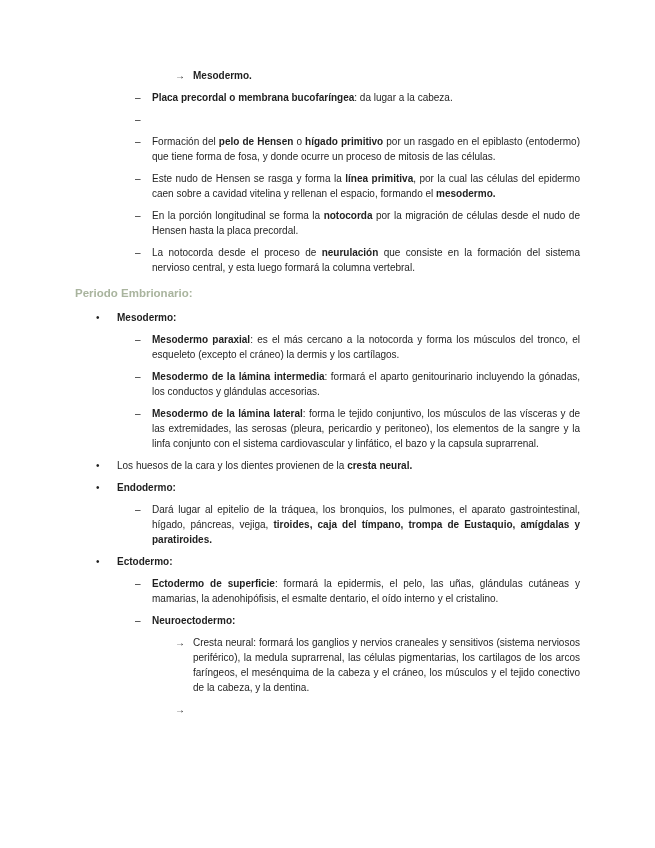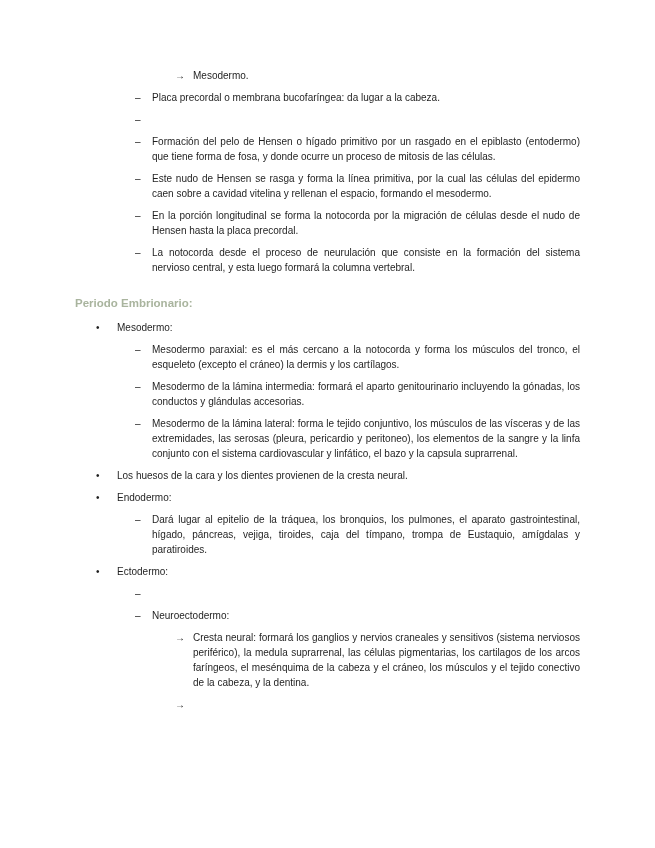--- a/index.html
+++ b/index.html
@@ -31,24 +31,24 @@
     flex: 0 0 auto;
     user-select: none;
   }
   .level-bullet .marker { width: 21px; }
   .level-dash   .marker { width: 17px; }
   .level-arrow  .marker { width: 18px; }
   .text {
     flex: 1 1 auto;
     text-align: justify;
   }
-  .text b { font-weight: normal; }
+  .text b { font-weight: bold; }
   .heading {
     display: block;
-    margin: 21px 0 9px 0;
+    margin: 11px 0 9px 0;
     font-size: 11.5px;
     line-height: 15px;
     font-weight: bold;
   }
 </style>
 </head>
 <body>
 
 <div class="page">
   <div id="doc">
@@ -107,20 +107,21 @@
       <div class="block level-dash">
         <span class="marker">–</span>
         <span class="text"><span>Dará lugar al epitelio de la tráquea, los bronquios, los pulmones, el aparato gastrointestinal, hígado, páncreas, vejiga, </span><b>tiroides, caja del tímpano, trompa de Eustaquio, amígdalas y paratiroides.</b></span>
       </div>
       <div class="block level-bullet">
         <span class="marker">•</span>
         <span class="text"><b>Ectodermo:</b></span>
       </div>
       <div class="block level-dash">
         <span class="marker">–</span>
+        <span class="text"><b>Ectodermo de superficie</b><span>: formará la epidermis, el pelo, las uñas, glándulas cutáneas y mamarias, la adenohipófisis, el esmalte dentario, el oído interno y el cristalino.</span></span>
       </div>
       <div class="block level-dash">
         <span class="marker">–</span>
         <span class="text"><b> Neuroectodermo:</b></span>
       </div>
       <div class="block level-arrow">
         <span class="marker">→</span>
         <span class="text"><span>Cresta neural: formará los ganglios y nervios craneales y sensitivos (sistema nerviosos periférico), la medula suprarrenal, las células pigmentarias, los cartilagos de los arcos faríngeos, el mesénquima de la cabeza y el cráneo, los músculos y el tejido conectivo de la cabeza, y la dentina.</span></span>
       </div>
       <div class="block level-arrow">

